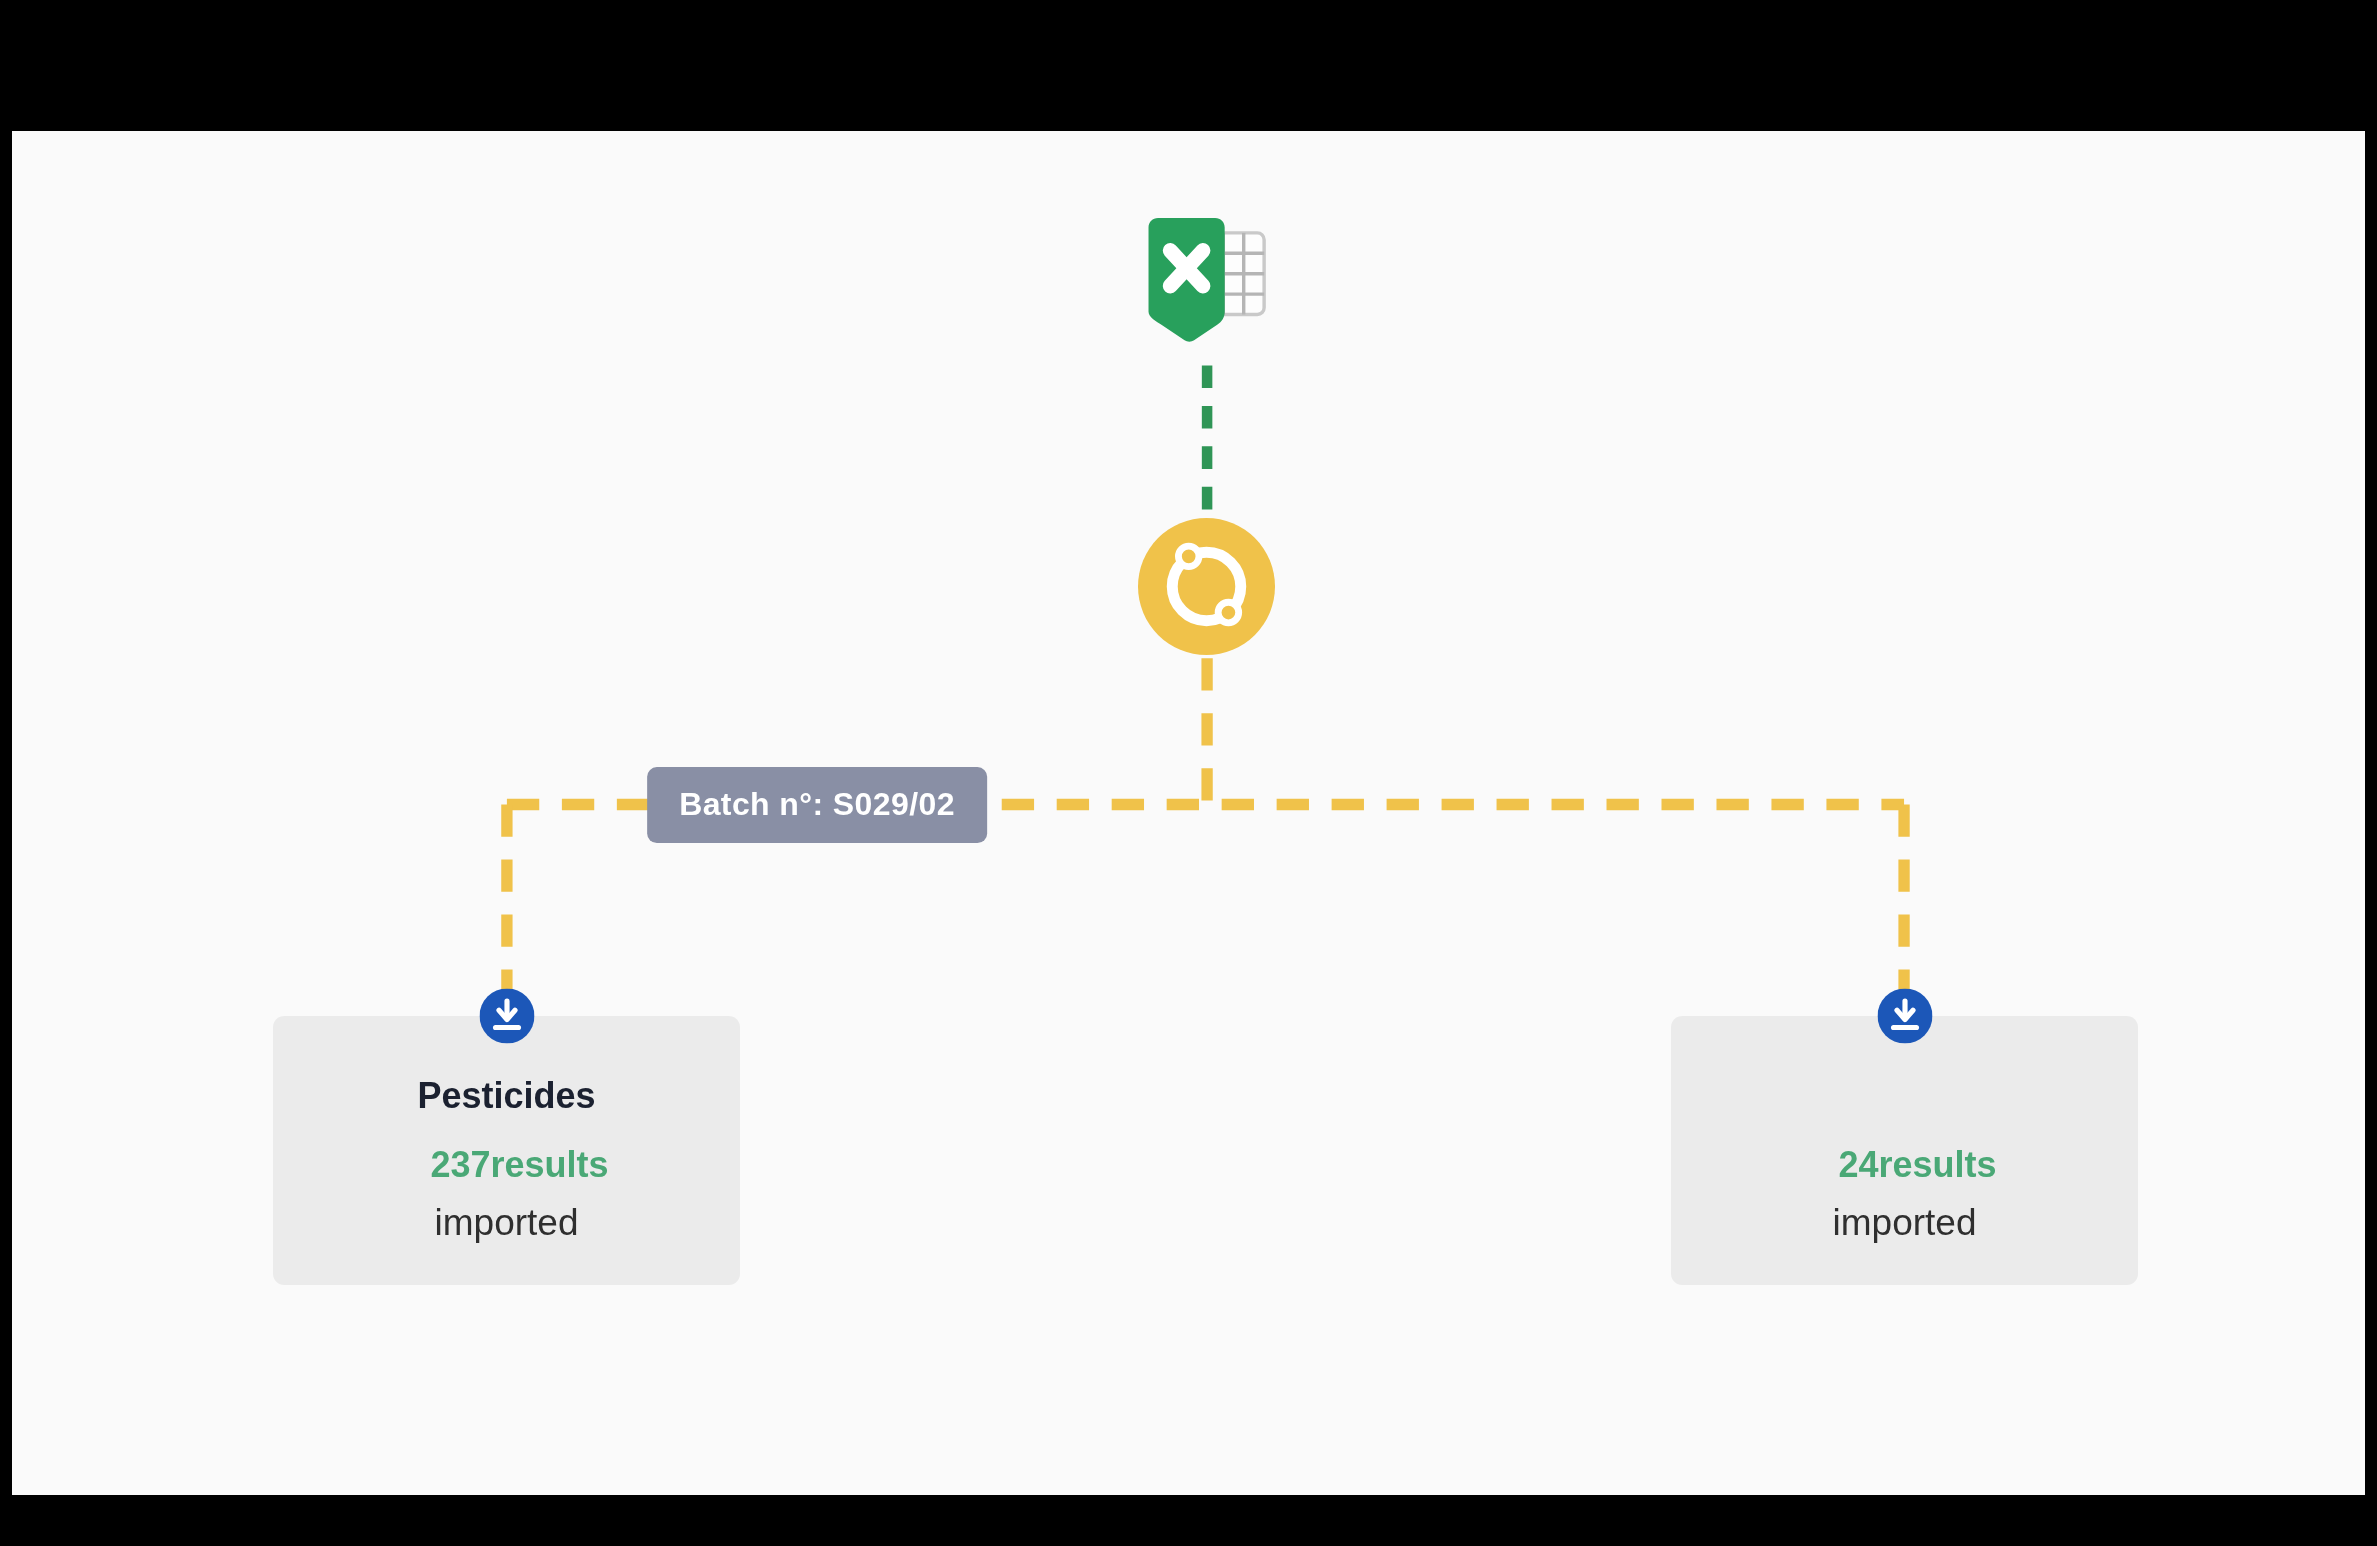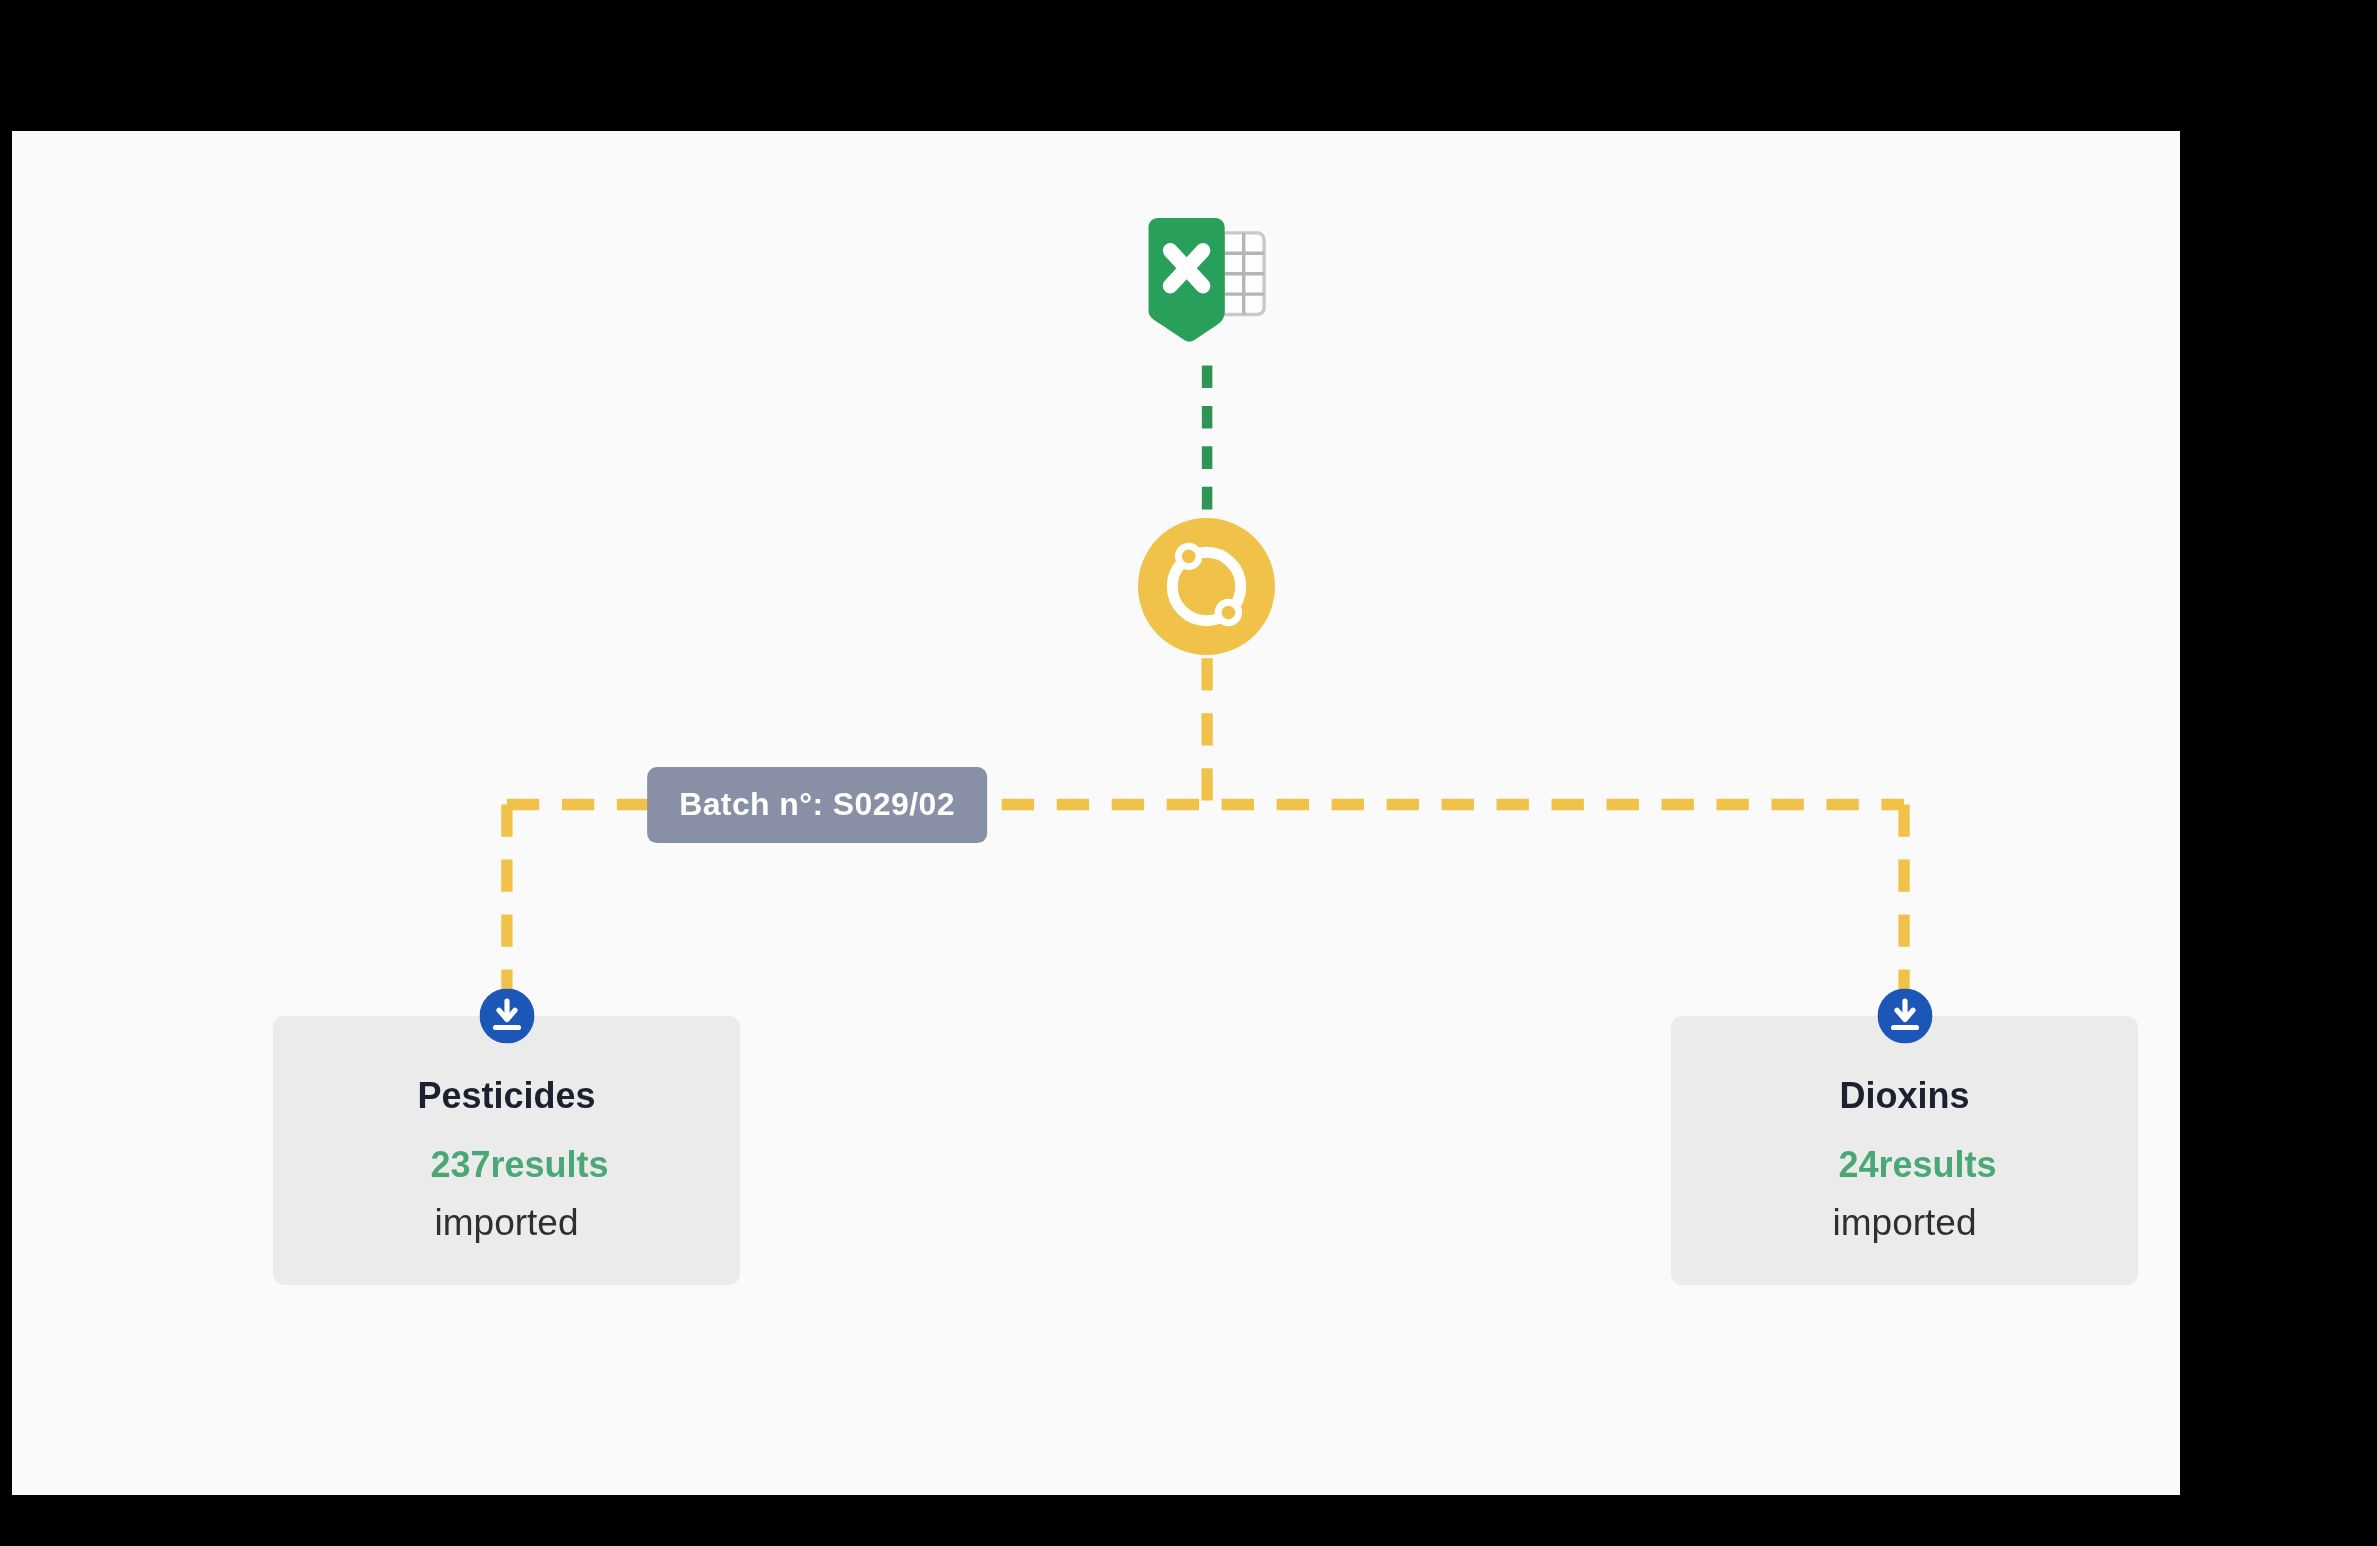--- a/index.html
+++ b/index.html
@@ -19,21 +19,21 @@
   html,body{width:2377px;height:1546px;}
   body{
     background:var(--frame-bg);
     font-family:"Liberation Sans","DejaVu Sans",sans-serif;
     position:relative;
     overflow:hidden;
   }
   .stage{
     position:absolute;
     left:12px; top:131px;
-    width:2168px; height:1364px;
+    width:2353px; height:1364px;
     background:var(--stage-bg);
   }
   .connectors{
     position:absolute; left:0; top:0;
     width:2353px; height:1364px;
   }
   .green-dash{stroke:var(--green-line);stroke-width:13;stroke-dasharray:28 22;}
   .yellow-dash{stroke:var(--yellow);stroke-width:14;stroke-dasharray:40 28;}
 
   .excel{
@@ -158,21 +158,20 @@
 
   <div class="card card-right">
     <div class="dl">
       <svg viewBox="0 0 48 48" width="55" height="55">
         <circle cx="24" cy="24" r="24" fill="var(--download-blue)"></circle>
         <line x1="24" y1="11" x2="24" y2="25" stroke="#ffffff" stroke-width="4.5" stroke-linecap="round"></line>
         <path d="M17 19 L24 27 L31 19" fill="none" stroke="#ffffff" stroke-width="4.5" stroke-linecap="round" stroke-linejoin="round"></path>
         <line x1="14" y1="34" x2="34" y2="34" stroke="#ffffff" stroke-width="4.5" stroke-linecap="round"></line>
       </svg>
     </div>
-    <div class="card-title">Dioxins</div>
     <div class="card-results">
       <span>24</span>
       <span>results</span>
     </div>
     <div class="card-status">imported</div>
   </div>
 
 </div>
 
 

